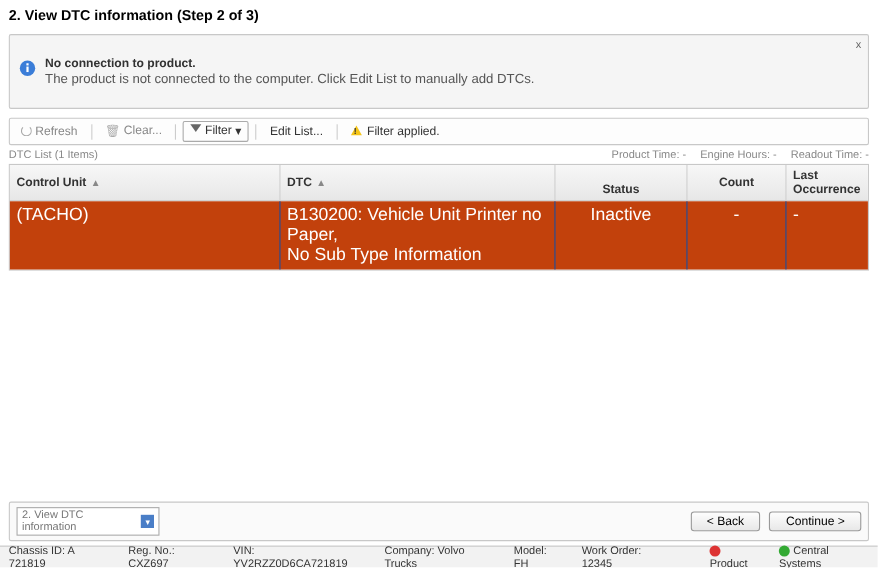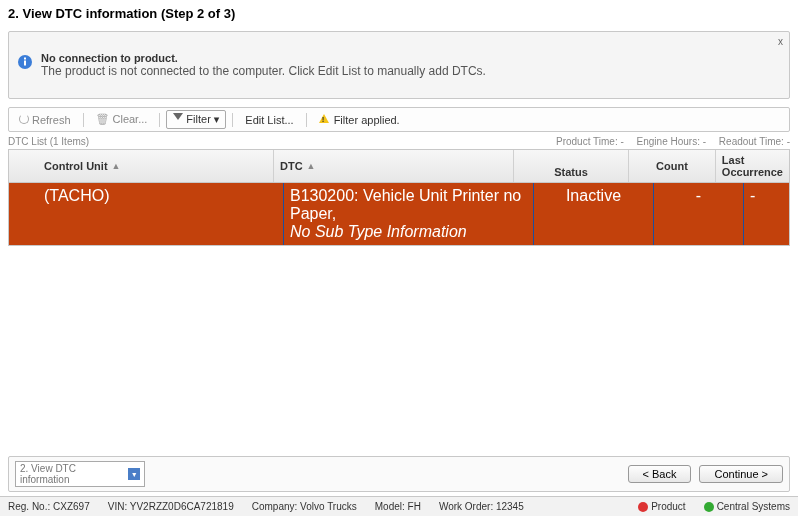--- a/index.html
+++ b/index.html
@@ -17,31 +17,31 @@
 .toolbar .sep { width: 1px; height: 14px; background: #ccc; }
 .filter-btn { border: 1px solid #aaa; border-radius: 2px; padding: 1px 6px; color: #333; }
 .warn-icon { display: inline-block; width: 0; height: 0; border-left: 5px solid transparent; border-right: 5px solid transparent; border-bottom: 9px solid #f5c518; position: relative; margin-right: 2px; }
 .warn-icon::after { content: "!"; position: absolute; left: -2px; top: 1px; font-size: 8px; color: #333; font-weight: bold; }
 .meta-row { margin: 4px 8px 2px 8px; display: flex; justify-content: space-between; font-size: 10px; color: #888; }
 .meta-right span { margin-left: 10px; }
 .table { margin: 0 8px; border: 1px solid #c8c8c8; }
 .thead { display: flex; background: linear-gradient(#f7f7f7,#e7e7e7); border-bottom: 1px solid #c8c8c8; font-size: 11px; font-weight: bold; color: #333; }
 .th { padding: 4px 6px; border-right: 1px solid #d0d0d0; display: flex; align-items: center; gap: 4px; }
 .th:last-child { border-right: none; }
-.col-cu { width: 246px; margin-left: 29px; }
+.col-cu { width: 246px; }
 .col-dtc { width: 250px; }
 .col-status { width: 120px; justify-content: center; align-items: flex-end; }
 .col-count { width: 90px; justify-content: center; }
 .col-last { flex: 1; }
 .sort-icon { color: #888; font-size: 9px; }
 .trow { display: flex; background: #c2410c; color: #fff; font-size: 16px; }
 .td { padding: 4px 6px; border-right: 1px solid #1a4fa0; }
 .td:last-child { border-right: none; }
 .td.col-status, .td.col-count { text-align: center; }
-.dtc-line2 { display: block; font-style: italic; }
+.dtc-line2 { display: block; }
 .footer-nav { position: absolute; bottom: 24px; left: 8px; right: 8px; border: 1px solid #c8c8c8; border-radius: 2px; padding: 4px 6px; display: flex; justify-content: space-between; align-items: center; background: #fafafa; }
 .step-select { border: 1px solid #aaa; background: #fff; padding: 1px 4px; font-size: 10px; color: #777; display: flex; align-items: center; gap: 4px; width: 130px; justify-content: space-between; }
 .step-select .dd { background: #4a7ec7; color: #fff; width: 12px; height: 12px; display: inline-flex; align-items: center; justify-content: center; font-size: 8px; }
 .nav-btns { display: flex; gap: 8px; justify-content: flex-end; }
 .nav-btn { border: 1px solid #999; border-radius: 3px; background: linear-gradient(#fdfdfd,#e8e8e8); padding: 2px 14px; font-size: 11px; cursor: pointer; }
 .statusbar { position: absolute; bottom: 0; left: 0; right: 0; height: 20px; border-top: 1px solid #c8c8c8; background: #f2f2f2; display: flex; align-items: center; padding: 0 8px; font-size: 10px; color: #333; gap: 18px; }
 .statusbar .spacer { flex: 1; }
 .status-dot { width: 10px; height: 10px; border-radius: 50%; display: inline-block; vertical-align: middle; margin-right: 3px; }
 .status-dot.red { background: #d33; }
 .status-dot.green { background: #3a3; }
@@ -140,20 +140,21 @@
     <span>2. View DTC information</span>
     <span class="dd">▾</span>
   </div>
   <div class="nav-btns">
     <button class="nav-btn">&lt; Back</button>
     <button class="nav-btn">Continue &gt;</button>
   </div>
 </div>
 
 <div class="statusbar">
+  <span>Chassis ID: A 721819</span>
   <span>Reg. No.: CXZ697</span>
   <span>VIN: YV2RZZ0D6CA721819</span>
   <span>Company: Volvo Trucks</span>
   <span>Model: FH</span>
   <span>Work Order: 12345</span>
   <span class="spacer"></span>
   <span><span class="status-dot red"></span><span>Product</span></span>
   <span><span class="status-dot green"></span><span>Central Systems</span></span>
 </div>
 

